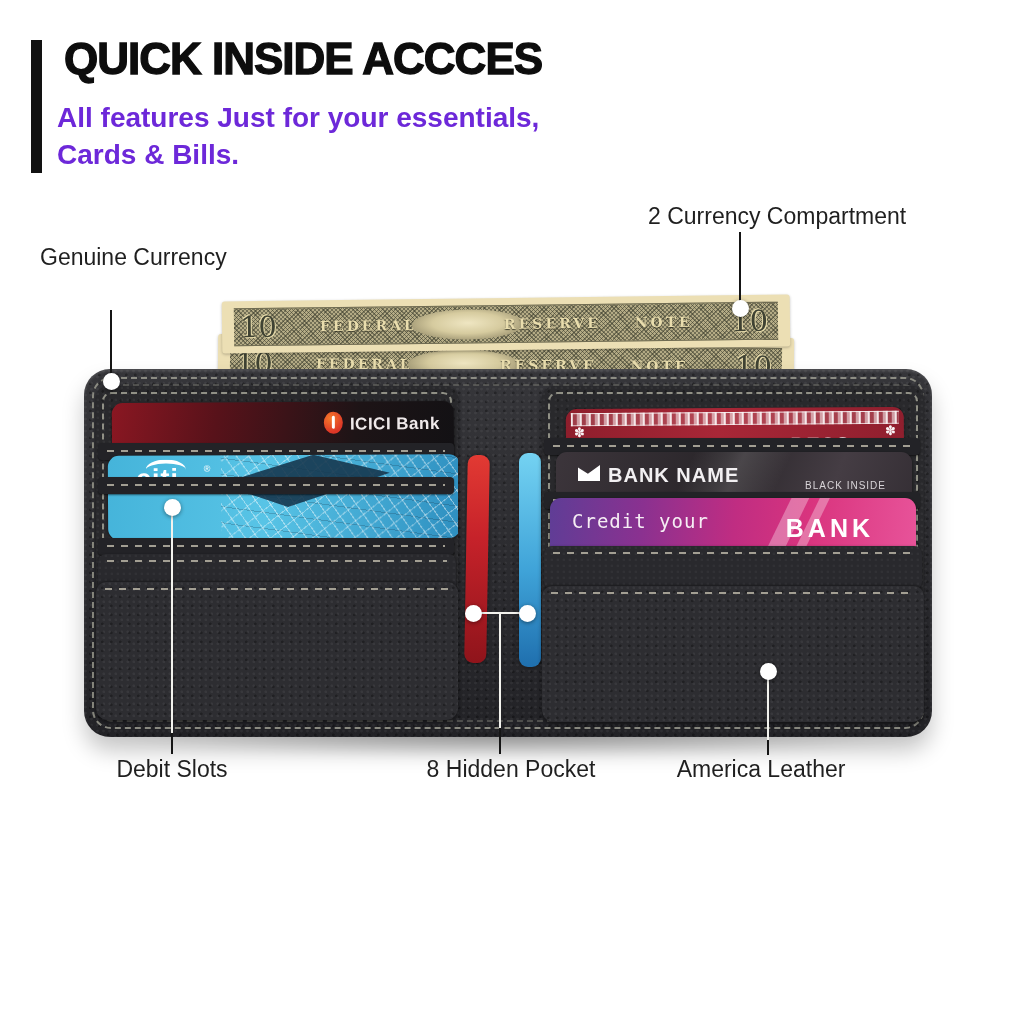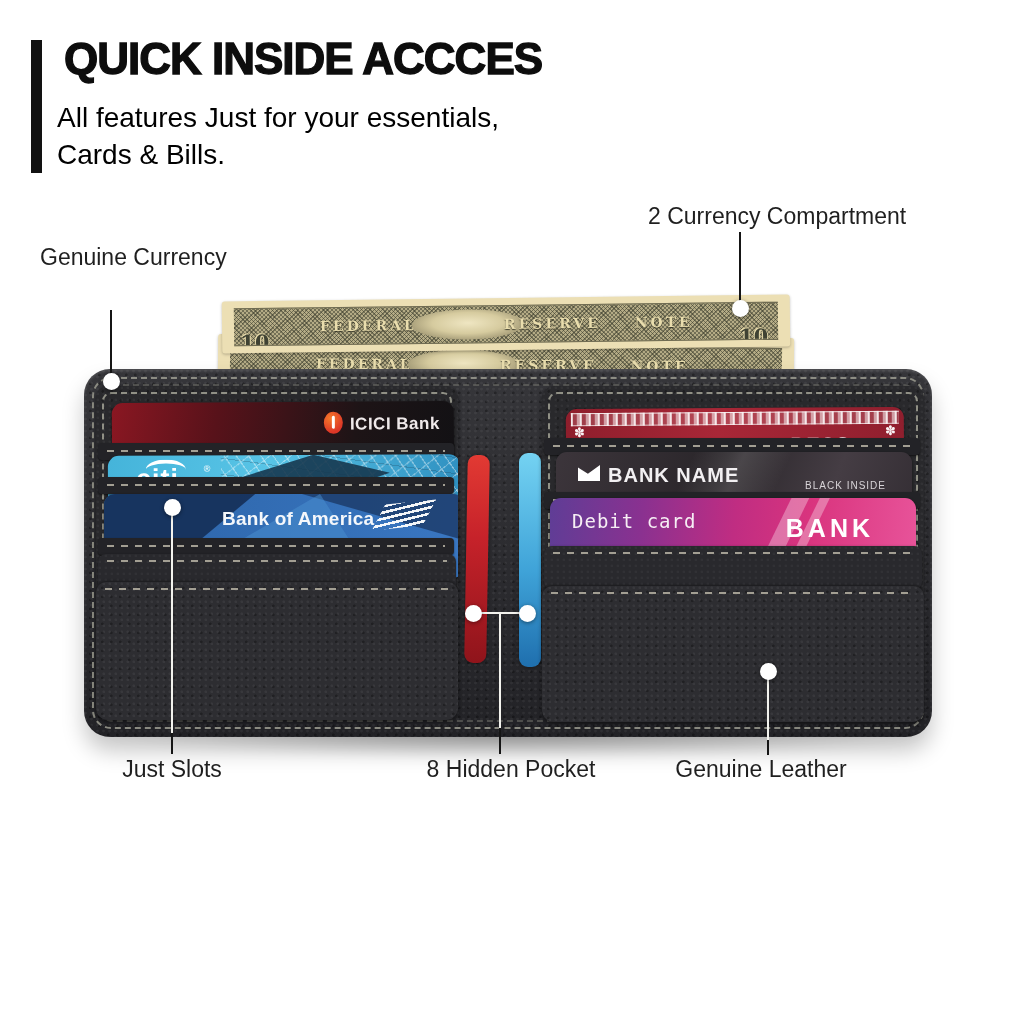--- a/index.html
+++ b/index.html
@@ -3,21 +3,21 @@
 <meta charset="utf-8">
 <style>
   html,body{margin:0;padding:0;background:#fff;}
   #canvas{position:relative;width:1024px;height:1024px;background:#ffffff;overflow:hidden;
           font-family:"Liberation Sans",sans-serif;color:#1c1c1c;}
 
   
   .hdr-bar{position:absolute;left:31px;top:40px;width:11px;height:133px;background:#121212;}
   .hdr-title{position:absolute;left:56px;top:34px;font-size:44px;font-weight:700;
              letter-spacing:-1px;color:#0d0d0d;-webkit-text-stroke:1.3px #0d0d0d;white-space:nowrap;margin-left:8px;}
-  .hdr-sub{position:absolute;left:57px;top:99px;font-size:28px;font-weight:400;color:#000000;
+  .hdr-sub{position:absolute;left:57px;top:99px;font-size:28px;font-weight:700;color:#6d28d9;
            line-height:37px;white-space:nowrap;}
 
   
   .lbl{position:absolute;font-size:23px;color:#1f1f1f;white-space:nowrap;z-index:10;}
   .lbl.center{text-align:center;white-space:normal;line-height:27px;}
   .cline{position:absolute;width:2px;background:#151515;z-index:35;}
   .cline.white{background:#f3f3ee;}
   .hline{position:absolute;height:2px;background:#f3f3ee;z-index:35;}
   .dot{position:absolute;width:17px;height:17px;border-radius:50%;background:#ffffff;
        box-shadow:0 1px 4px rgba(0,0,0,.45);z-index:40;}
@@ -25,21 +25,21 @@
   
   .bill{position:absolute;background:#ecdfb4;border-radius:3px;box-shadow:0 1px 3px rgba(0,0,0,.25);}
   .bill1{left:222px;top:298px;width:568px;height:52px;transform:rotate(-0.7deg);z-index:2;}
   .bill2{left:218px;top:336px;width:576px;height:46px;transform:rotate(0.4deg);z-index:1;}
   .band{position:absolute;left:12px;right:12px;top:7px;height:36px;background:#b4ab85;
         background-image:
           repeating-linear-gradient(45deg,rgba(52,54,40,.5) 0 1px,transparent 1px 3px),
           repeating-linear-gradient(-45deg,rgba(52,54,40,.5) 0 1px,transparent 1px 3px);
         border-top:1px solid #6f6b52;border-bottom:1px solid #6f6b52;overflow:hidden;}
   .bill2 .band{top:10px;height:34px;}
-  .bnum{position:absolute;top:16px;font-family:"DejaVu Serif",serif;font-weight:700;font-size:21px;
+  .bnum{position:absolute;top:0px;font-family:"DejaVu Serif",serif;font-weight:400;font-size:29px;
         color:#3f4233;text-shadow:1px 1px 0 #e7dbab,-1px -1px 0 #e7dbab;line-height:36px;}
   .bnum.left{left:6px;}
   .bnum.right{right:10px;}
   .bword{position:absolute;top:10px;font-family:"DejaVu Serif",serif;font-weight:700;font-size:14px;
          letter-spacing:3px;color:#ead e;color:#e9ddad;text-shadow:0 1px 1px rgba(40,40,28,.8);}
   .bword.fed{left:86px;}
   .bword.res{left:270px;word-spacing:26px;}
   .swirl{position:absolute;left:178px;top:3px;width:112px;height:30px;border-radius:50%;
          background:radial-gradient(ellipse at 50% 45%,#efe6c2 0%,#d6cb9f 45%,#9d9471 80%,transparent 95%);}
   #wallet{position:absolute;left:84px;top:369px;width:848px;height:368px;border-radius:26px;
@@ -200,27 +200,20 @@
       </div>
       <div id="lstrip1" class="strip"></div>
       <div id="card-citi" class="card">
         <span class="citi-crackle"></span>
         <span class="citi-leaf"></span>
         <span class="citi-text">citi</span>
         <span class="citi-reg">®</span>
         <span class="citi-arc"></span>
       </div>
       <div id="lstrip2" class="strip"></div>
-      <div id="card-boa" class="card">
-        <span class="boa-tri1"></span>
-        <span class="boa-tri2"></span>
-        <span class="boa-tri3"></span>
-        <span class="boa-text">Bank of America</span>
-        <span class="boa-flag"></span>
-      </div>
       <div id="lstrip3" class="strip"></div>
       <div id="lslot-front" class="slot-front"></div>
       <div id="lbig-pocket" class="big-pocket"></div>
       <div class="pstitch"></div>
     </div>
 
     <div id="panel-right" class="panel">
       <div id="card-amex" class="card">
         <span class="amex-lace"></span>
         <span class="amex-corner l">✽</span>
@@ -231,49 +224,49 @@
       <div id="card-bankname" class="card">
         <span class="bn-sheen"></span>
         <span class="bn-logo"></span>
         <span class="bn-text">BANK NAME</span>
         <span class="bn-edition">BLACK INSIDE</span>
       </div>
       <div id="rstrip2" class="strip"></div>
       <div id="card-credit" class="card">
         <span class="credit-stripe cs1"></span>
         <span class="credit-stripe cs2"></span>
-        <span class="credit-text">Debit card</span>
+        <span class="credit-text">Credit your</span>
         <span class="credit-bank">BANK</span>
       </div>
       <div id="rslot-front" class="slot-front"></div>
       <div id="rbig-pocket" class="big-pocket"></div>
       <div class="pstitch"></div>
     </div>
   </div>
 
   <div class="lbl" style="left:40px;top:244px;">Genuine Currency</div>
   <div class="cline" style="left:110px;top:310px;height:70px;"></div>
   <div class="dot" style="left:103px;top:373px;"></div>
 
   <div class="lbl" style="left:648px;top:203px;text-align:right;">2 Currency Compartment</div>
   <div class="cline" style="left:739px;top:232px;height:72px;"></div>
   <div class="dot" style="left:732px;top:300px;"></div>
 
   <div class="dot" style="left:164px;top:499px;"></div>
   <div class="cline white" style="left:171px;top:509px;height:224px;"></div>
   <div class="cline" style="left:171px;top:733px;height:21px;"></div>
   <div class="lbl center" style="left:62px;top:756px;width:220px;">
-    <div>Just Slots</div>
+    <div>Debit Slots</div>
   </div>
 
   <div class="dot" style="left:465px;top:605px;"></div>
   <div class="dot" style="left:519px;top:605px;"></div>
   <div class="hline" style="left:473px;top:612px;width:54px;"></div>
   <div class="cline white" style="left:499px;top:613px;height:115px;"></div>
   <div class="cline" style="left:499px;top:728px;height:26px;"></div>
   <div class="lbl center" style="left:401px;top:756px;width:220px;">8 Hidden Pocket</div>
 
   <div class="dot" style="left:760px;top:663px;"></div>
   <div class="cline white" style="left:767px;top:673px;height:67px;"></div>
   <div class="cline" style="left:767px;top:740px;height:15px;"></div>
-  <div class="lbl center" style="left:651px;top:756px;width:220px;">Genuine Leather</div>
+  <div class="lbl center" style="left:651px;top:756px;width:220px;">America Leather</div>
 
 </div>
 
 </body></html>

